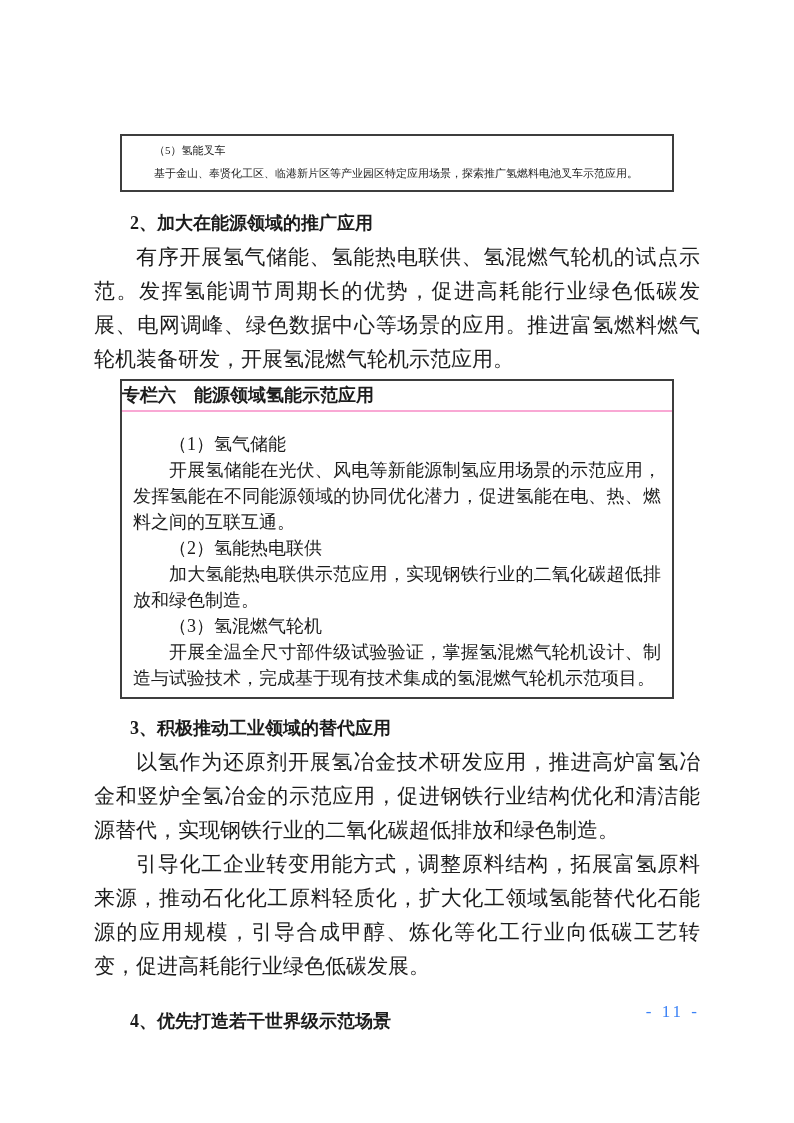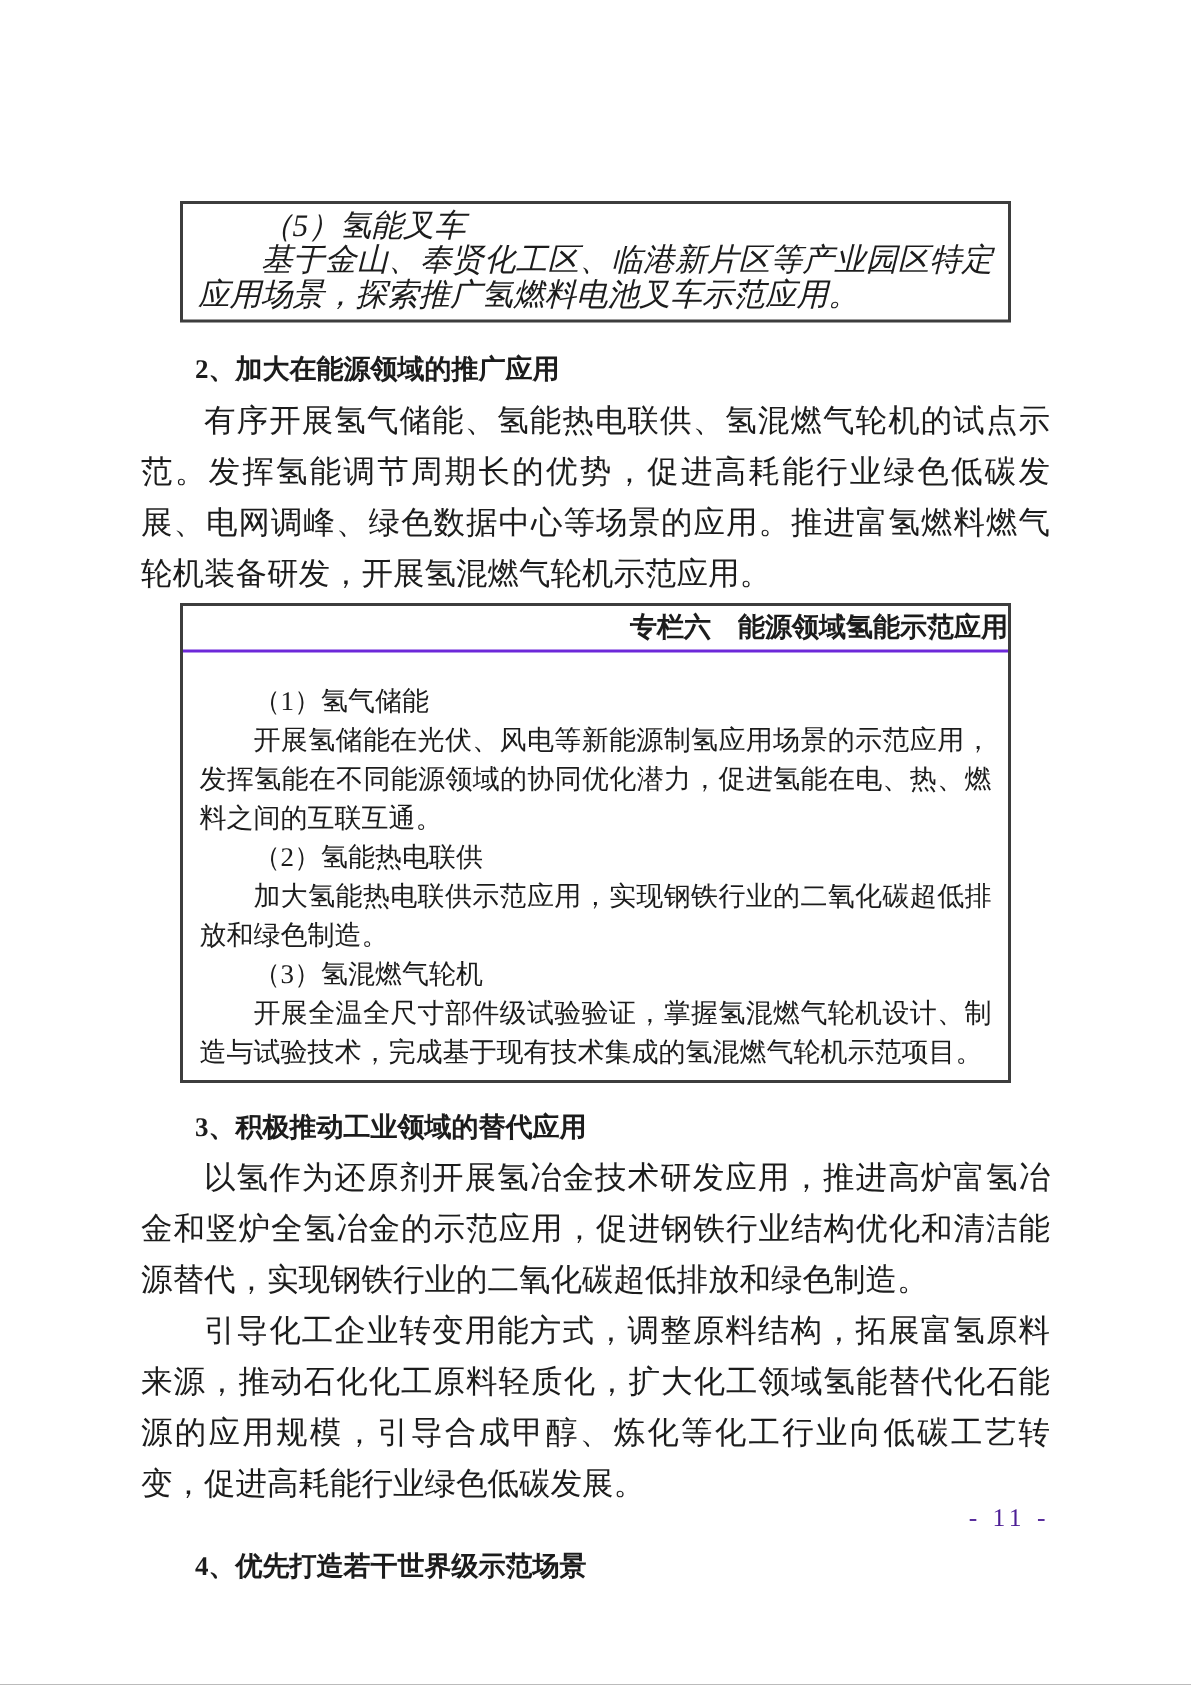--- a/index.html
+++ b/index.html
@@ -29,39 +29,38 @@
   .callout {
     border: 2px solid #3d3d3d;
     margin: 0 26px;
     box-sizing: border-box;
     background: #ffffff;
   }
   .callout-body {
     padding: 3px 10px 5px 10px;
   }
   .callout-small .callout-body {
-    font-size: 21px;
+    font-size: 11px;
     line-height: 23px;
-    font-style: italic;
   }
   .callout-small p {
     margin: 0;
     text-align: justify;
   }
   .indent2 { text-indent: 2em; }
 
   
   .column-box { margin-top: 3px; }
   .column-box-title {
     font-family: "Liberation Sans", "DejaVu Sans", sans-serif;
     font-weight: bold;
     font-size: 18px;
     line-height: 27px;
-    text-align: right;
-    border-bottom: 2px solid #6d28d9;
+    text-align: left;
+    border-bottom: 2px solid #f9a8d4;
     padding: 1px 0;
   }
   .column-box .callout-body {
     font-size: 18px;
     line-height: 26px;
     padding: 19px 11px 6px 11px;
   }
   .column-box p {
     margin: 0;
     text-align: justify;
@@ -86,21 +85,21 @@
     margin: 0;
   }
 
   
   .page-number {
     position: absolute;
     top: 1002px;
     right: 94px;
     font-size: 17px;
     letter-spacing: 3px;
-    color: #4c1d95;
+    color: #3b82f6;
   }
 </style>
 </head>
 <body>
 
 <div class="page">
   <div class="content">
 
     <div class="callout callout-small">
       <div class="callout-body">

